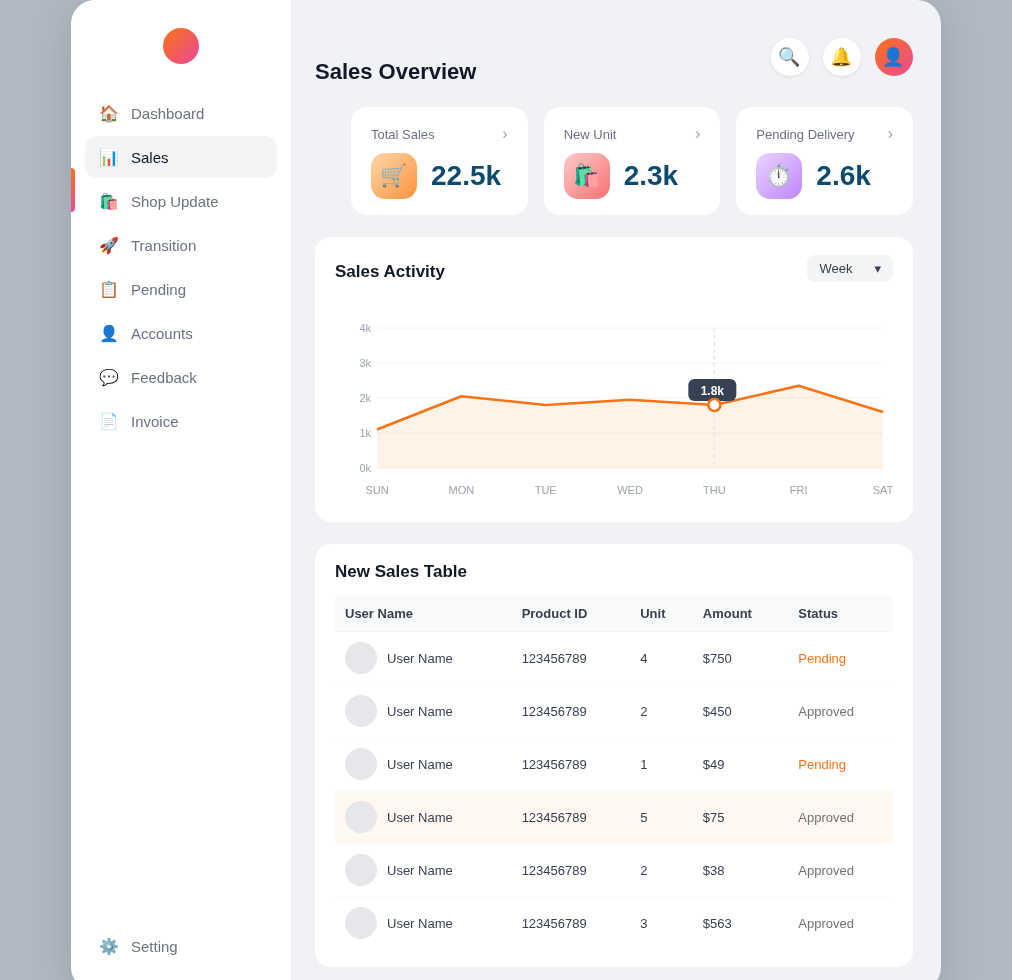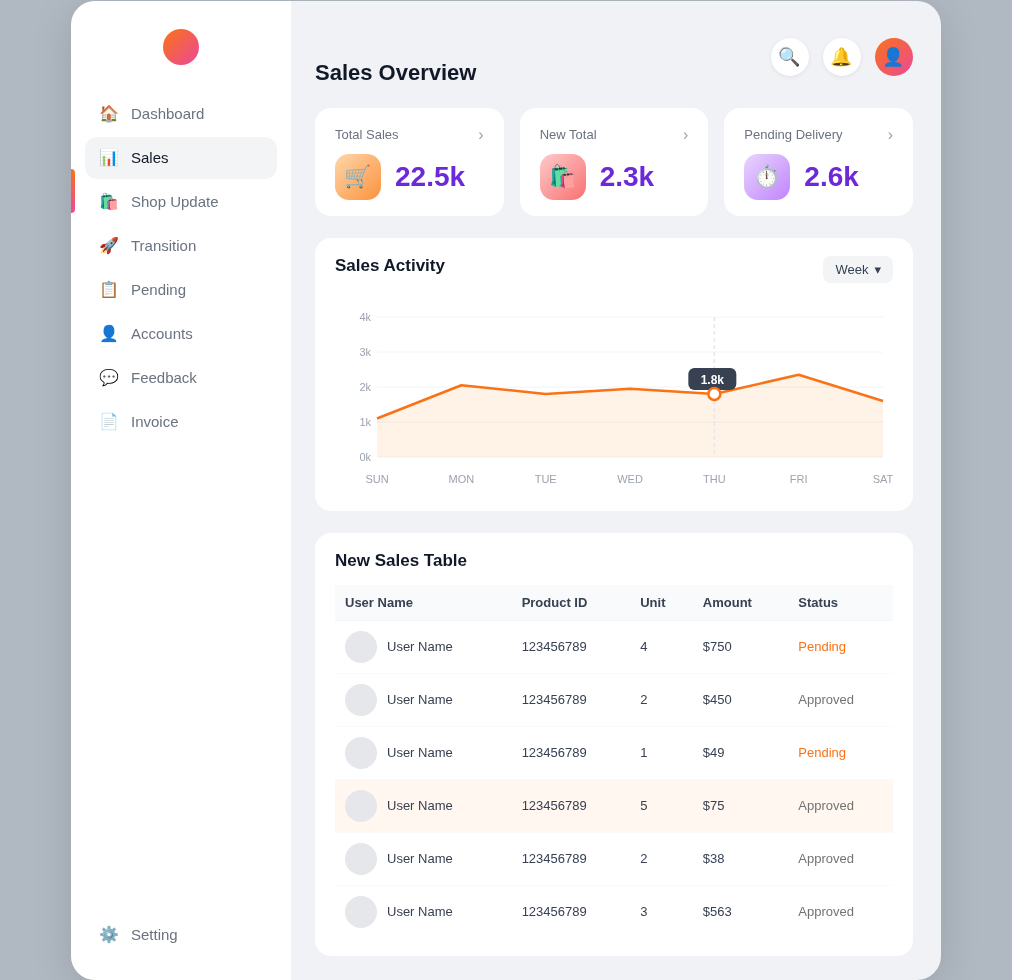--- a/index.html
+++ b/index.html
@@ -130,20 +130,21 @@
       align-items: center;
       justify-content: center;
       color: #fff;
       font-size: 18px;
       cursor: pointer;
     }
     
     .stats-row {
       display: flex;
       gap: 16px;
+      margin-left: 36px;
     }
     .stat-card {
       flex: 1;
       background: #fff;
       border-radius: 16px;
       padding: 18px 20px 16px 20px;
       display: flex;
       flex-direction: column;
       gap: 10px;
       position: relative;
@@ -175,43 +176,43 @@
       align-items: center;
       justify-content: center;
       font-size: 22px;
     }
     .stat-icon-orange { background: linear-gradient(135deg, #fed7aa, #fb923c); }
     .stat-icon-red { background: linear-gradient(135deg, #fecaca, #f87171); }
     .stat-icon-purple { background: linear-gradient(135deg, #e9d5ff, #c084fc); }
     .stat-value {
       font-size: 28px;
       font-weight: 700;
-      color: #6d28d9;
+      color: #0c4a6e;
     }
     
     .chart-section {
       background: #fff;
       border-radius: 16px;
       padding: 18px 20px 14px 20px;
     }
     .section-header {
       display: flex;
-      align-items: flex-start;
+      align-items: flex-end;
       justify-content: space-between;
-      margin-bottom: 14px;
+      margin-bottom: 26px;
     }
     .section-title {
       font-size: 17px;
       font-weight: 700;
       color: #111827;
     }
     .week-btn {
       display: flex;
       align-items: center;
-      gap: 6px;
+      gap: 22px;
       background: #f3f4f6;
       border: none;
       border-radius: 8px;
       padding: 6px 12px;
       font-size: 13px;
       color: #374151;
       cursor: pointer;
       font-weight: 500;
     }
     .chart-area {
@@ -351,21 +352,21 @@
       <span class="stat-label">Total Sales</span>
       <span class="stat-arrow">›</span>
     </div>
     <div class="stat-body">
       <div class="stat-icon stat-icon-orange">🛒</div>
       <span class="stat-value">22.5k</span>
     </div>
   </div>
         <div class="stat-card">
     <div class="stat-card-header">
-      <span class="stat-label">New Total</span>
+      <span class="stat-label">New Unit</span>
       <span class="stat-arrow">›</span>
     </div>
     <div class="stat-body">
       <div class="stat-icon stat-icon-red">🛍️</div>
       <span class="stat-value">2.3k</span>
     </div>
   </div>
         <div class="stat-card">
     <div class="stat-card-header">
       <span class="stat-label">Pending Delivery</span>

